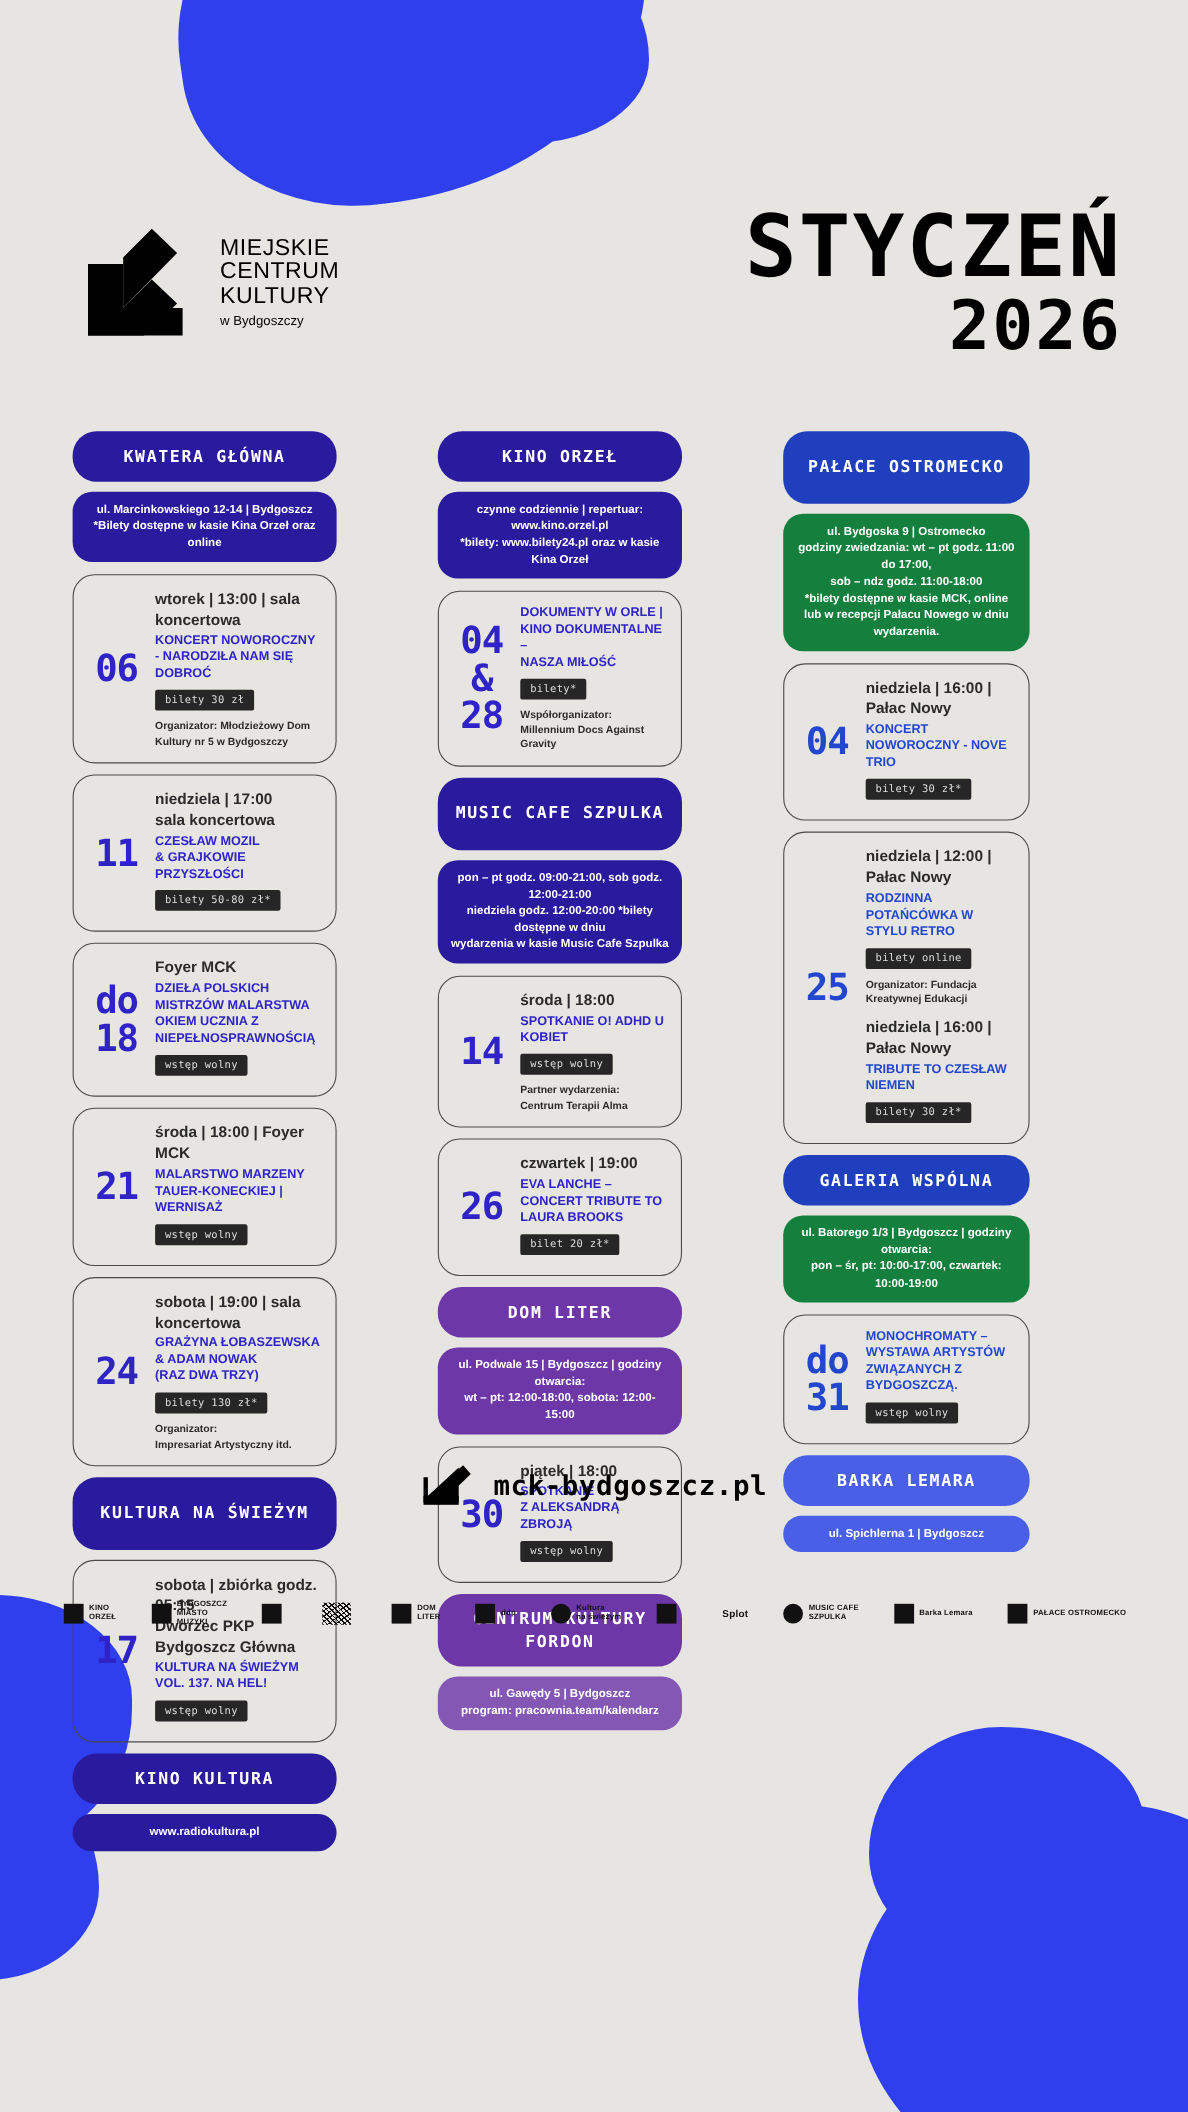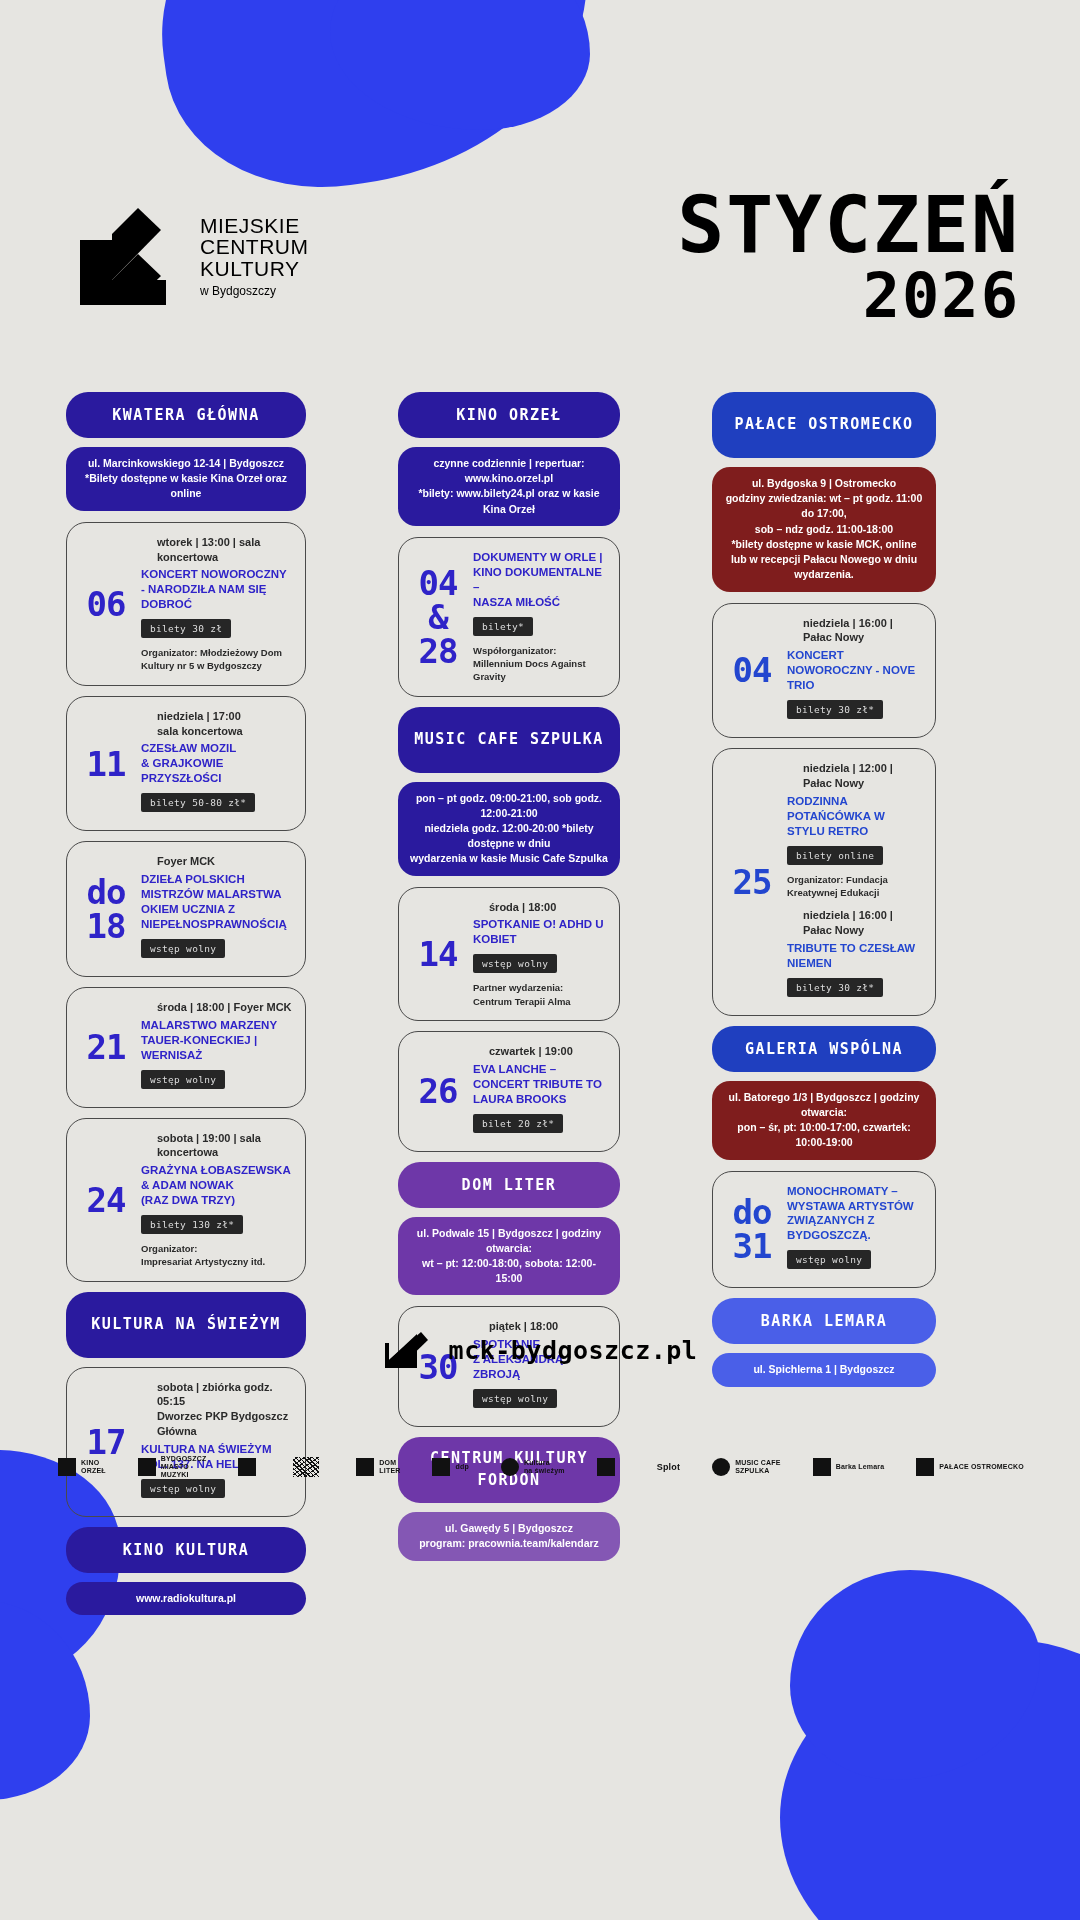--- a/index.html
+++ b/index.html
@@ -77,39 +77,39 @@
   .pill.periwinkle { background:#4a5fe8; }
   .sec-title { min-height:46px; font-size:15px; padding:8px 10px; margin-bottom:9px; }
   .sec-title.two { min-height:66px; line-height:1.45; }
 
   .info {
     border-radius:18px; color:#fff; text-align:center;
     font-size:10.5px; font-weight:bold; line-height:1.45;
     padding:9px 12px; margin-bottom:11px;
   }
   .info.navy { background:#2a1a9e; }
-  .info.brightblue { background:#7f1d1d; }
+  .info.brightblue { background:#15803d; }
   .info.purple { background:#6e37a8; }
   .info.purple-light { background:#8457b4; }
   .info.periwinkle { background:#4a5fe8; }
 
   
   .card {
     border:1px solid #4a4a4a; border-radius:20px; background:transparent;
     display:flex; padding:12px 12px 12px 8px; margin-bottom:10px;
   }
   .card .day {
     flex:0 0 62px; display:flex; align-items:center; justify-content:center;
     font-family:"DejaVu Sans Mono", monospace; font-weight:bold;
     font-size:34px; line-height:1.0; color:#2f23c8; letter-spacing:-1px;
     text-align:center; white-space:pre-line;
   }
   .card.c3 .day { color:#2346cf; }
   .card .body { flex:1; padding-left:4px; }
-  .meta { font-size:11px; font-weight:bold; color:#2a2a2a; line-height:1.35; margin-bottom:3px;margin-left:16px; }
+  .meta { font-size:14px; font-weight:bold; color:#2a2a2a; line-height:1.35; margin-bottom:3px; }
   .ev-title { font-size:11.5px; font-weight:bold; color:#2f23c8; line-height:1.3; margin-bottom:6px; text-transform:uppercase;}
   .card.c3 .ev-title { color:#2346cf; }
   .badge {
     display:inline-block; background:#262626; color:#dedede;
     font-family:"DejaVu Sans Mono", monospace; font-size:9.5px;
     padding:4px 9px; border-radius:2px; margin-bottom:6px; letter-spacing:.3px;
   }
   .note { font-size:9.5px; font-weight:bold; color:#2a2a2a; line-height:1.4; margin-top:2px;}
   .sub-block { margin-top:9px; }
 

